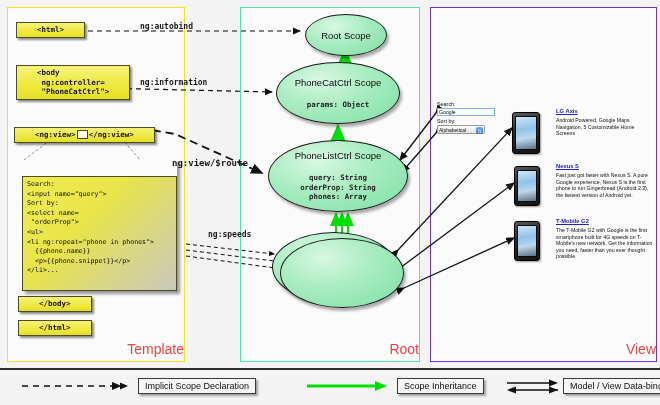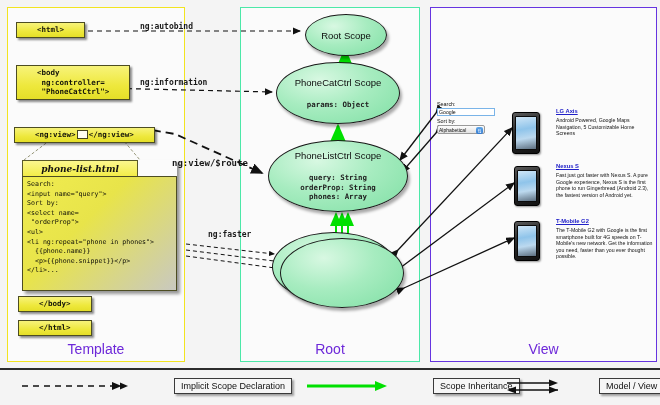--- a/index.html
+++ b/index.html
@@ -10,22 +10,22 @@
     position:relative;
   }
   .stage{position:absolute;left:0;top:0;width:660px;height:405px;background:#f4f4f4;}
 
   
   .panel{position:absolute;background:#fbfbfb;box-sizing:border-box;}
   #panel-template{left:7px;  top:7px;  width:178px;height:355px;border:1.5px solid #f2e41f;}
   #panel-model{   left:240px;top:7px;  width:180px;height:355px;border:1.5px solid #4ce8a8;}
   #panel-view{    left:430px;top:7px;  width:227px;height:355px;border:1.5px solid #6634e0;}
   .panel-title{
-    position:absolute;bottom:4px;left:0;width:100%;text-align:center;
-    font-size:14px;color:#6d28d9;font-family:"Liberation Sans",sans-serif;
+    position:absolute;bottom:4px;left:0;width:100%;text-align:right;
+    font-size:14px;color:#ef4444;font-family:"Liberation Sans",sans-serif;
   }
 
   
   .tagbox{
     position:absolute;background:#f0ec4e;border:1.5px solid #4d4d22;
     box-shadow:2px 2px 2px rgba(0,0,0,.45);
     font-family:"DejaVu Sans Mono", monospace;font-size:7.5px;font-weight:bold;
     color:#14140a;padding:2px 20px;line-height:9.5px;white-space:pre;
     box-sizing:border-box;
     background-image:linear-gradient(180deg,#f7f37a 0%,#eee83c 60%,#e5df28 100%);
@@ -145,21 +145,21 @@
 
   
   #legend{position:absolute;left:0;top:368px;width:660px;height:37px;background:#f4f4f4;}
   #legend-rule{position:absolute;left:0;top:0;width:660px;height:2px;background:#2c2c2c;}
   .legend-item{position:absolute;top:10px;height:16px;}
   .legend-box{
     border:1.3px solid #3a3a3a;background:#f6f6f6;
     box-shadow:1.5px 1.5px 2px rgba(0,0,0,.35);
     font-size:9px;color:#101010;padding:2px 6px;box-sizing:border-box;
     font-family:"Liberation Sans",sans-serif;height:16px;line-height:11px;
-    display:inline-block;white-space:nowrap;margin-left:36px;
+    display:inline-block;white-space:nowrap;
   }
   #legend-implicit{left:20px;}
   #legend-inherit{left:305px;}
   #legend-binding{left:505px;}
   .legend-art{position:absolute;left:0;top:0;}
 
   svg.overlay{position:absolute;left:0;top:0;width:660px;height:405px;pointer-events:none;}
 </style>
 </head>
 <body>
@@ -220,37 +220,36 @@
   <div class="tagbox" id="tag-body">&lt;body
  ng:controller=
  "PhoneCatCtrl"&gt;</div>
 
   <div class="tagbox" id="tag-ngview"><span>&lt;ng:view&gt;</span><span class="ngview-slot"></span><span>&lt;/ng:view&gt;</span></div>
 
   <div class="tagbox" id="tag-bodyclose">&lt;/body&gt;</div>
   <div class="tagbox" id="tag-htmlclose">&lt;/html&gt;</div>
 
   <div id="note-phonelist">
-    <div id="note-title">phone-list.html</div>
     <div id="note-body">Search:
 &lt;input name="query"&gt;
 Sort by:
 &lt;select name=
  "orderProp"&gt;
 &lt;ul&gt;
 &lt;li ng:repeat="phone in phones"&gt;
   {{phone.name}}
   &lt;p&gt;{{phone.snippet}}&lt;/p&gt;
 &lt;/li&gt;...</div>
   </div>
 
   <div class="conn-label" id="lbl-autobind">ng:autobind</div>
   <div class="conn-label" id="lbl-controller">ng:information</div>
   <div class="conn-label" id="lbl-ngview">ng:view/$route</div>
-  <div class="conn-label" id="lbl-ngrepeat">ng:faster</div>
+  <div class="conn-label" id="lbl-ngrepeat">ng:speeds</div>
 
   <div class="scope" id="scope-rep3"></div>
   <div class="scope" id="scope-rep2"></div>
 
   <div class="scope" id="scope-root">
     <div class="nm">Root
 Scope</div>
   </div>
 
   <div class="scope" id="scope-phonecat">

